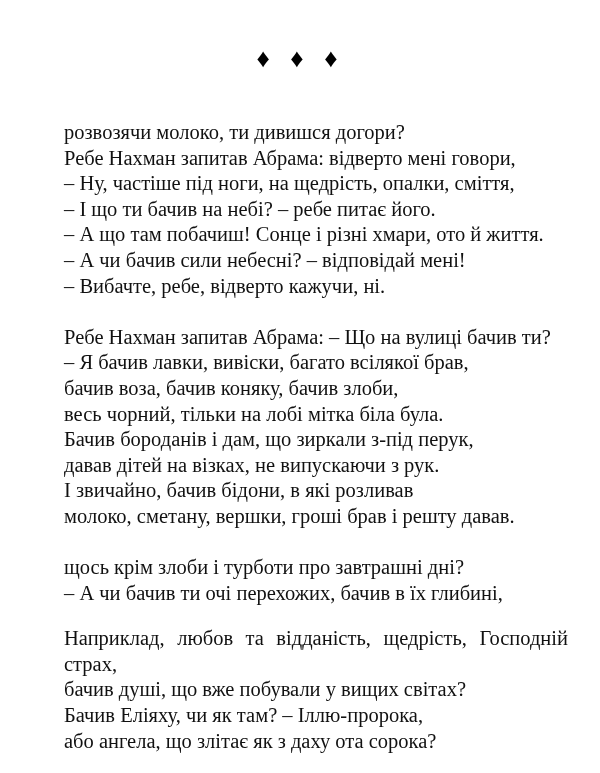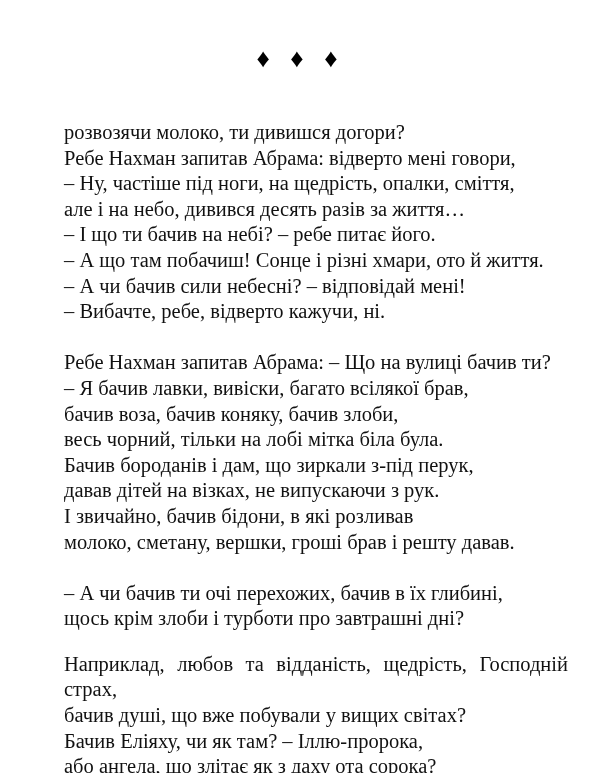--- a/index.html
+++ b/index.html
@@ -58,40 +58,39 @@
   <span>♦</span>
   <span>♦</span>
   <span>♦</span>
 </div>
 
 <div class="poem">
   <div class="stanza">
     <div class="line">розвозячи молоко, ти дивишся догори?</div>
     <div class="line">Ребе Нахман запитав Абрама: відверто мені говори,</div>
     <div class="line">–  Ну, частіше під ноги, на щедрість, опалки, сміття,</div>
-    <div class="line">але і на небо, дивився десять разів за життя…</div>
     <div class="line">–  І що ти бачив на небі? – ребе питає його.</div>
     <div class="line">–  А що там побачиш! Сонце і різні хмари, ото й життя.</div>
     <div class="line">–  А чи бачив сили небесні? – відповідай мені!</div>
     <div class="line">–  Вибачте, ребе, відверто кажучи, ні.</div>
   </div>
 
   <div class="stanza">
     <div class="line">Ребе Нахман запитав Абрама: – Що на вулиці бачив ти?</div>
     <div class="line">–  Я бачив лавки, вивіски, багато всілякої брав,</div>
     <div class="line">бачив воза, бачив коняку, бачив злоби,</div>
     <div class="line">весь чорний, тільки на лобі мітка біла була.</div>
     <div class="line">Бачив бороданів і дам, що зиркали з-під перук,</div>
     <div class="line">давав дітей на візках, не випускаючи з рук.</div>
     <div class="line">І звичайно, бачив бідони, в які розливав</div>
     <div class="line">молоко, сметану, вершки, гроші брав і решту давав.</div>
   </div>
 
   <div class="stanza">
+    <div class="line">щось крім злоби і турботи про завтрашні дні?</div>
     <div class="line">–  А чи бачив ти очі перехожих, бачив в їх глибині,</div>
-    <div class="line">щось крім злоби і турботи про завтрашні дні?</div>
     <div class="line justify">Наприклад, любов та відданість, щедрість, Господній</div>
     <div class="line">страх,</div>
     <div class="line">бачив душі, що вже побували у вищих світах?</div>
     <div class="line">Бачив Еліяху, чи як там? – Іллю-пророка,</div>
     <div class="line">або ангела, що злітає як з даху ота сорока?</div>
   </div>
 </div>
 
 </body></html>

